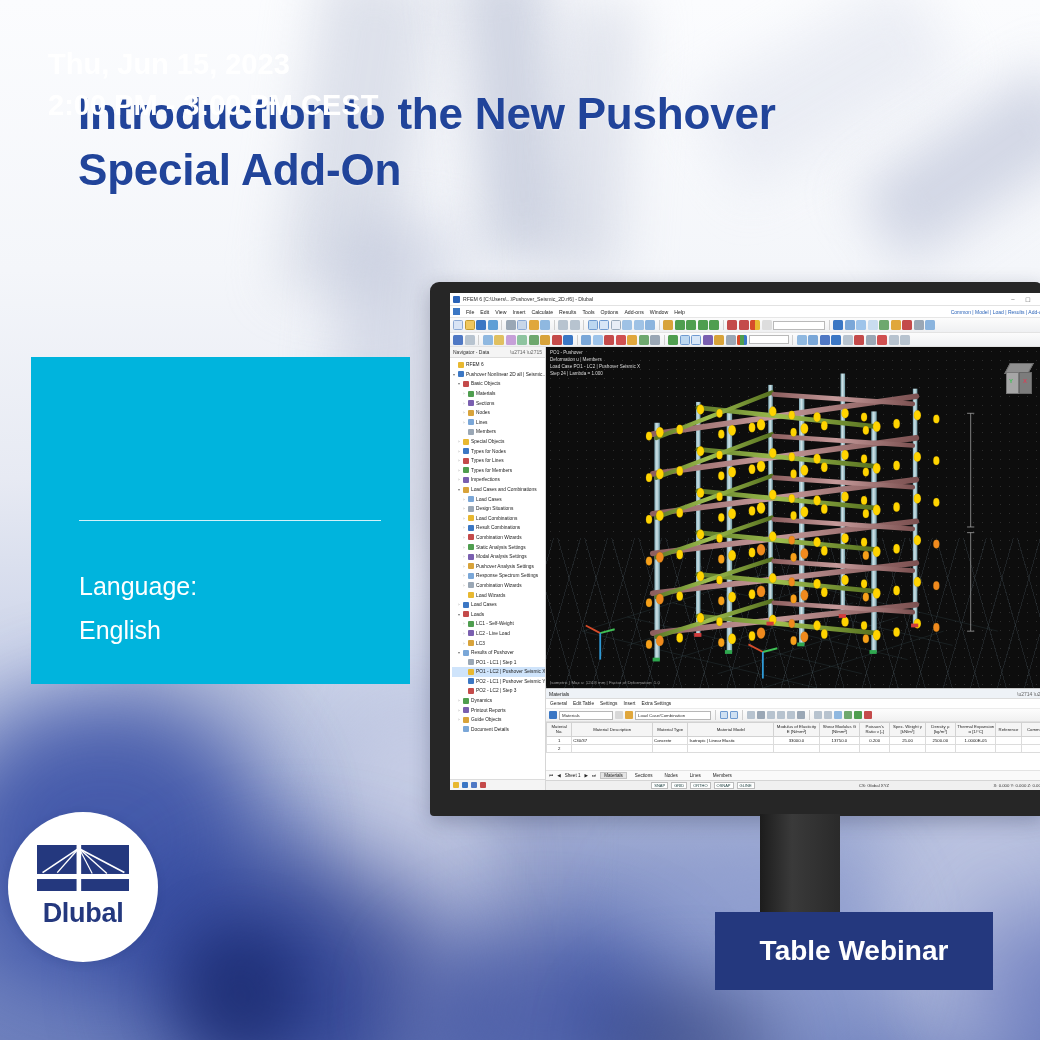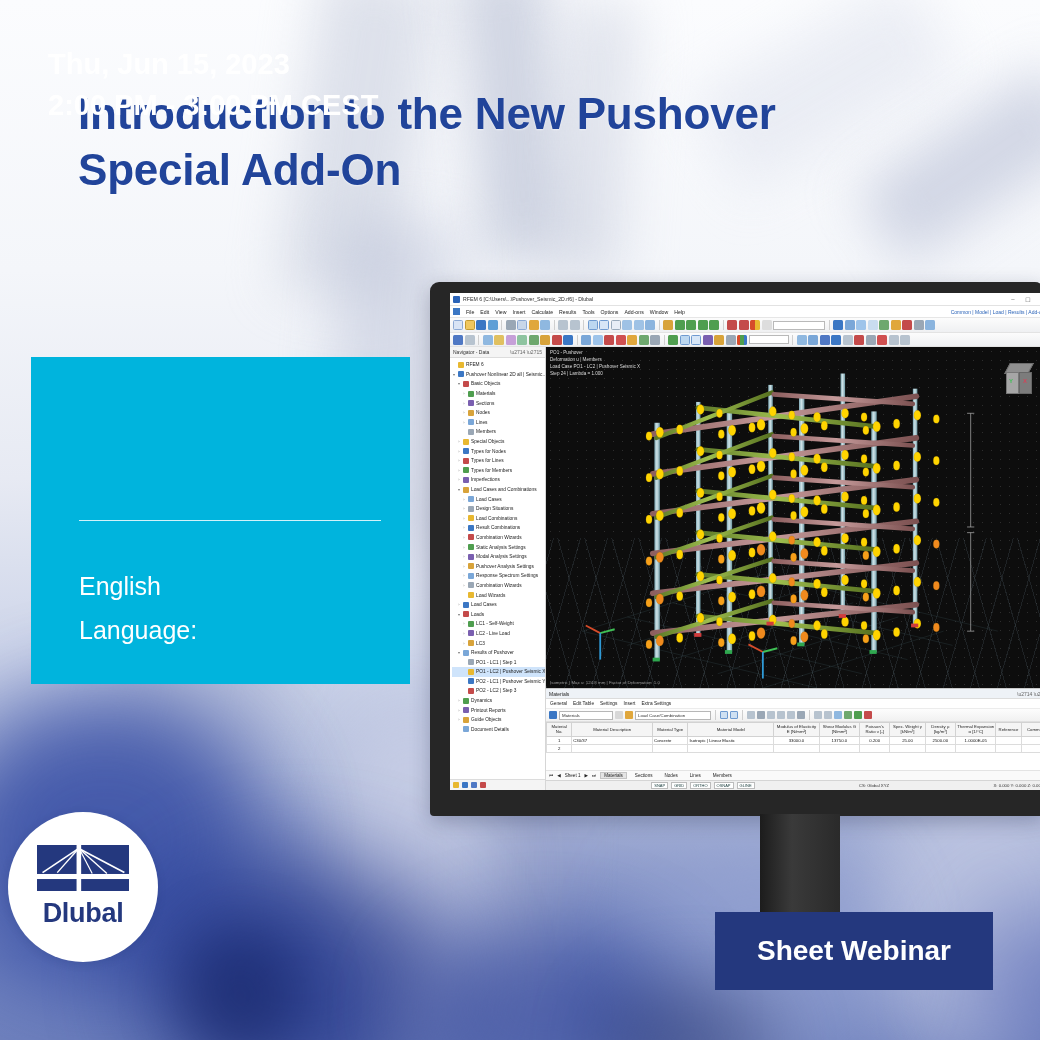--- a/index.html
+++ b/index.html
@@ -961,36 +961,36 @@
   <div class="monitor-neck"></div>
   <div class="monitor-base"></div>
 
   <div class="info-card"></div>
   <div class="info-inner">
     <div class="info-date">Thu, Jun 15, 2023</div>
     <div class="info-date">2:00 PM - 3:00 PM CEST</div>
   </div>
   <div class="info-rule"></div>
   <div class="info-lang">
+    <div>Language:</div>
     <div>English</div>
-    <div>Language:</div>
   </div>
 
   <div class="logo-circle">
     <svg class="logo-mark" viewBox="0 0 100 54">
       <rect x="0" y="0" width="100" height="33" fill="#24387e"></rect>
       <rect x="0" y="37" width="100" height="13" fill="#24387e"></rect>
       <rect x="43" y="0" width="5" height="52" fill="#ffffff"></rect>
       <path d="M45 4 L6 30" stroke="#ffffff" stroke-width="1.8" fill="none"></path>
       <path d="M45 4 L22 30" stroke="#ffffff" stroke-width="1.5" fill="none"></path>
       <path d="M46 4 L95 30" stroke="#ffffff" stroke-width="1.8" fill="none"></path>
       <path d="M46 4 L76 31" stroke="#ffffff" stroke-width="1.5" fill="none"></path>
       <path d="M46 4 L60 31" stroke="#ffffff" stroke-width="1.3" fill="none"></path>
       <rect x="0" y="31.5" width="100" height="4" fill="#ffffff"></rect>
     </svg>
     <div class="logo-word">Dlubal</div>
   </div>
 
   <div class="cta">
-    <span class="cta-label">Sheet Webinar</span>
+    <span class="cta-label">Table Webinar</span>
   </div>
 
 </div>
 
 </body></html>

